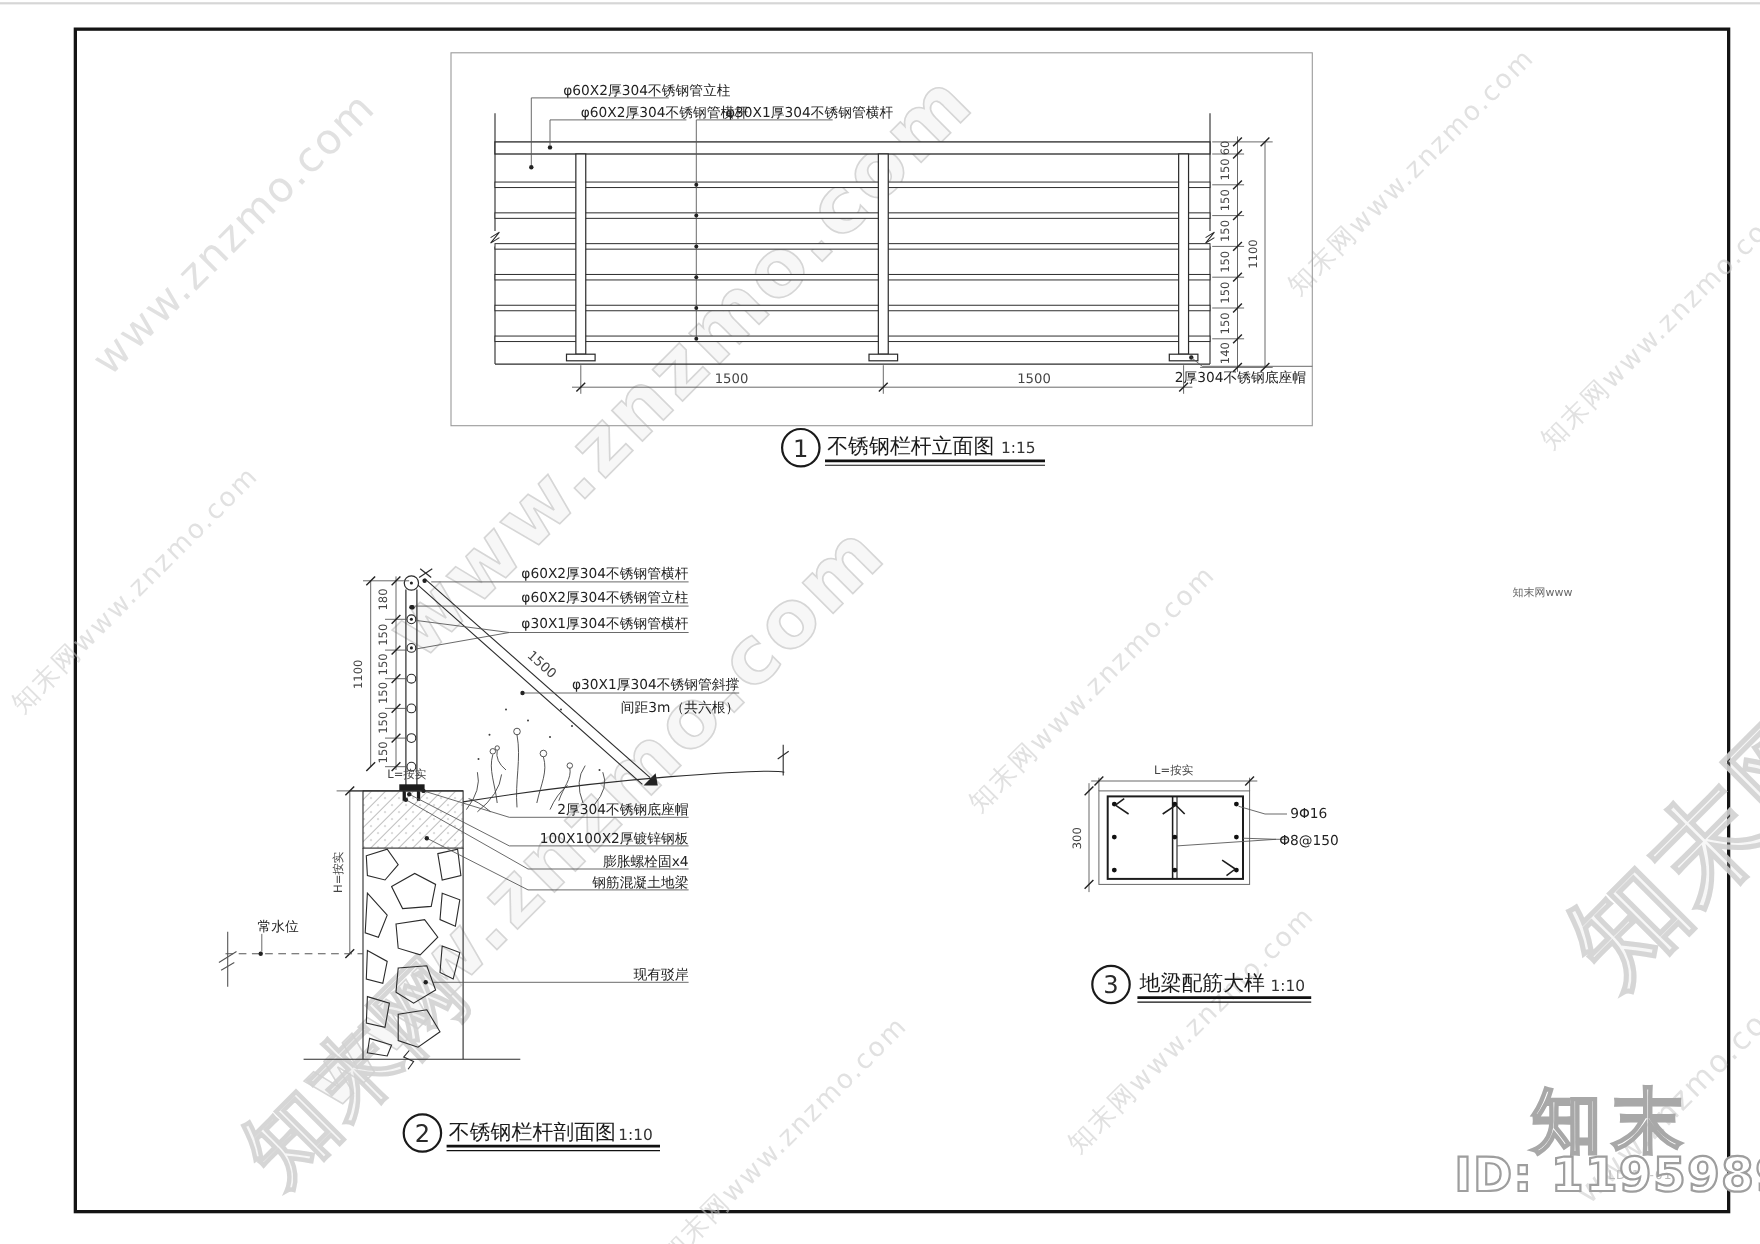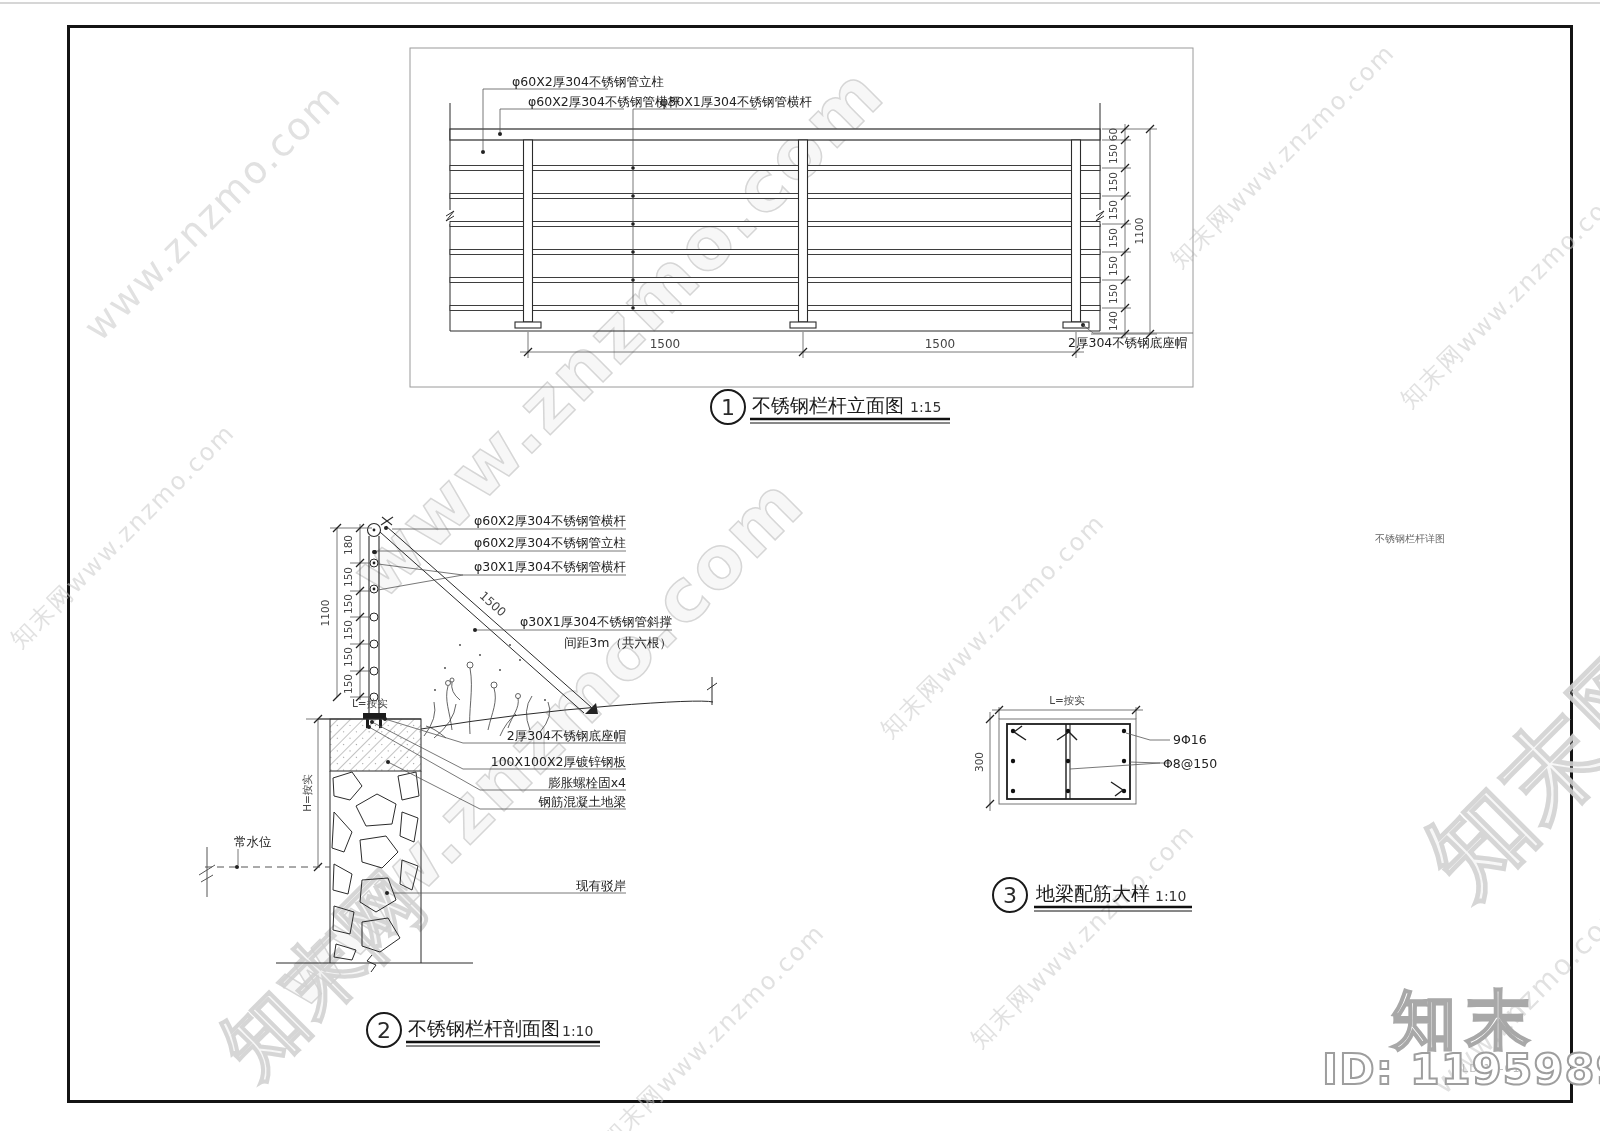--- a/index.html
+++ b/index.html
@@ -40,21 +40,21 @@
   <div class="wm-big" style="left:200px;top:920px;font-size:80px;">知末网</div>
   <div class="wm" style="left:1130px;top:140px;font-size:24px;">知末网www.znzmo.com</div>
   <div class="wm" style="left:1360px;top:280px;font-size:24px;">知末网www.znzmo.com</div>
   <div class="wm" style="left:-30px;top:520px;font-size:24px;">知末网www.znzmo.com</div>
   <div class="wm" style="left:840px;top:610px;font-size:24px;">知末网www.znzmo.com</div>
   <div class="wm" style="left:930px;top:920px;font-size:24px;">知末网www.znzmo.com</div>
   <div class="wm" style="left:560px;top:1020px;font-size:24px;">知末网www.znzmo.com</div>
   <div class="wm" style="left:1400px;top:980px;font-size:28px;">www.znzmo.com</div>
 
   <div id="border"></div>
-  <div id="sideNote">不锈钢栏杆详图</div>
+  <div id="sideNote">知末网www</div>
 
   <svg width="1600" height="1131" viewBox="0 0 1600 1131">
     <defs>
       <pattern id="hatch" width="9" height="9" patternTransform="rotate(45)" patternUnits="userSpaceOnUse">
         <line x1="0" y1="0" x2="0" y2="9" stroke="#6a6a6a" stroke-width="0.8"></line>
         <circle cx="4.5" cy="4.5" r="0.6" fill="#8a8a8a"></circle>
       </pattern>
     </defs>
 
     <g>

